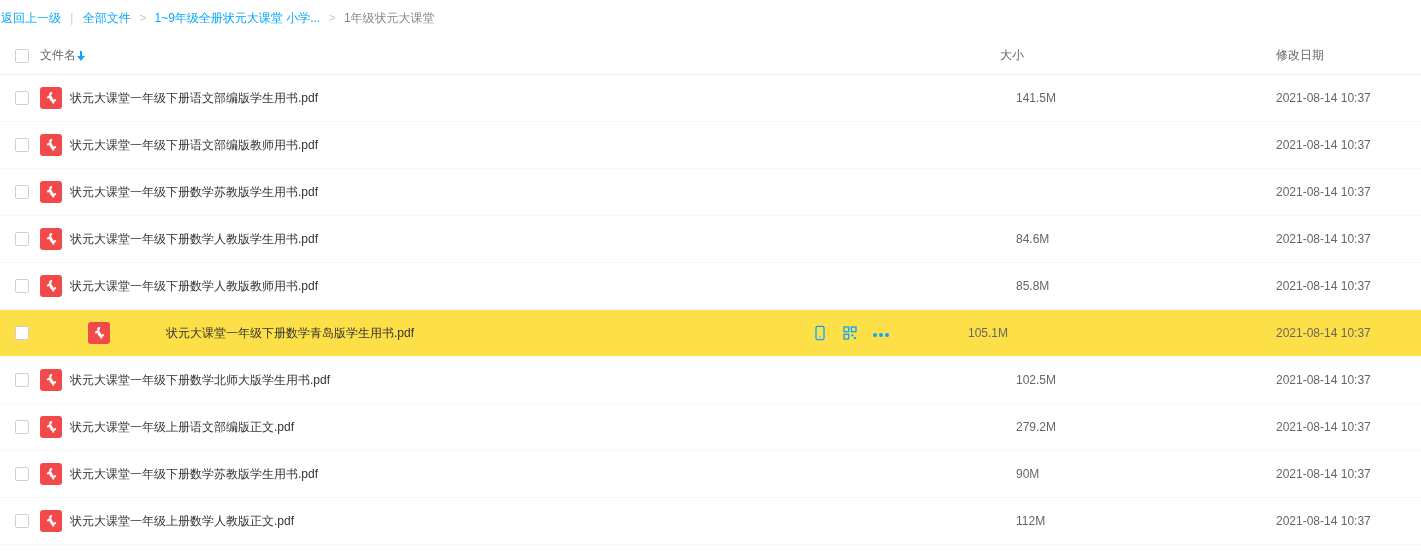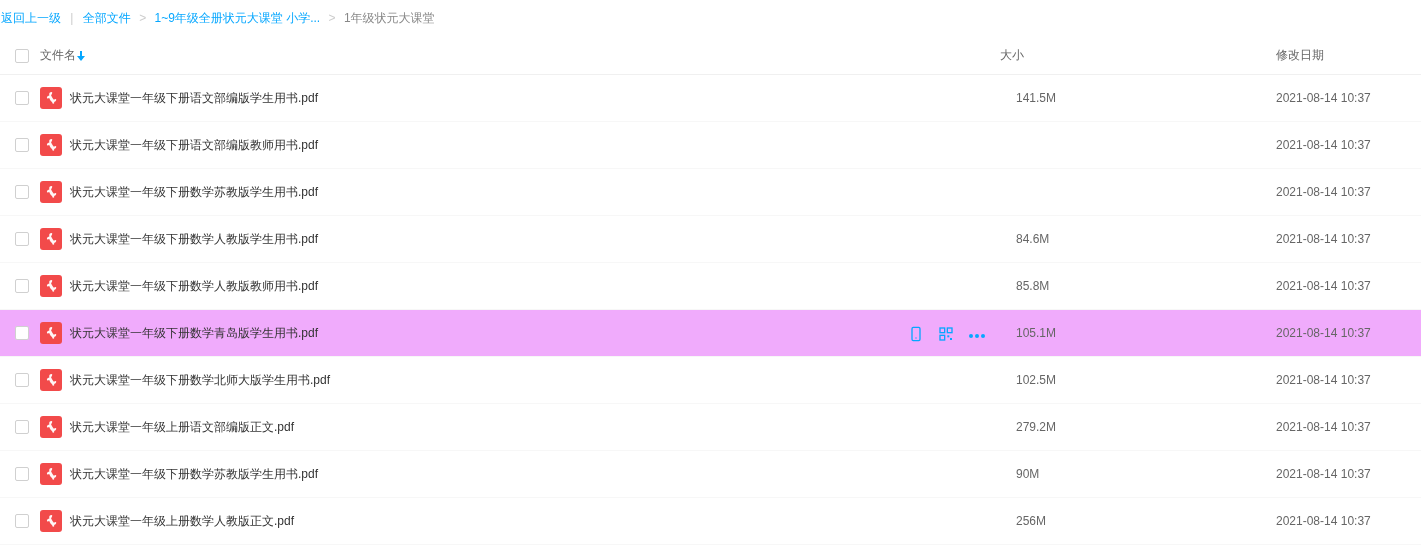--- a/index.html
+++ b/index.html
@@ -41,24 +41,24 @@
 
     .file-row {
       display: flex;
       align-items: center;
       padding: 12px 15px;
       border-bottom: 1px solid #f7f7f7;
       font-size: 12px;
       color: #333;
       position: relative;
     }
-    .file-row.hovered { background: #f0abfc; }
+    .file-row.hovered { background: #fde047; gap: 48px; }
     .file-row .col-check { width: 25px; display: flex; align-items: center; }
     .file-row .col-icon { width: 30px; display: flex; align-items: center; }
-    .file-row .col-name { flex: 1; color: #333; display: flex; align-items: flex-end; }
+    .file-row .col-name { flex: 1; color: #333; display: flex; align-items: flex-start; }
     .file-row .col-size { width: 260px; color: #666; }
     .file-row .col-date { width: 130px; color: #666; }
 
     .checkbox {
       width: 14px; height: 14px;
       border: 1px solid #d0d0d0;
       border-radius: 2px;
       background: #fff;
       cursor: pointer;
     }
@@ -310,17 +310,17 @@
         <div class="pdf-icon">
           <svg width="14" height="14" viewBox="0 0 24 24">
             <path fill="#fff" d="M12 2C10 2 9 3 9 5v3C7 8 5 9 5 11s2 2 4 1c1 3 3 6 5 7 0 1 0 3 2 3s2-2 1-3c2-1 4-2 4-4s-2-2-4 0c-2-2-4-5-5-8 1-1 2-2 2-4S14 2 12 2z" opacity="0.95"></path>
           </svg>
         </div>
       </div>
       <div class="col-name">
         <span>状元大课堂一年级上册数学人教版正文.pdf</span>
         <div style="flex:1"></div>
       </div>
-      <div class="col-size">256M</div>
+      <div class="col-size">112M</div>
       <div class="col-date">2021-08-14 10:37</div>
     </div>
     <div class="file-row"></div>
   </div>
 
 </body></html>

